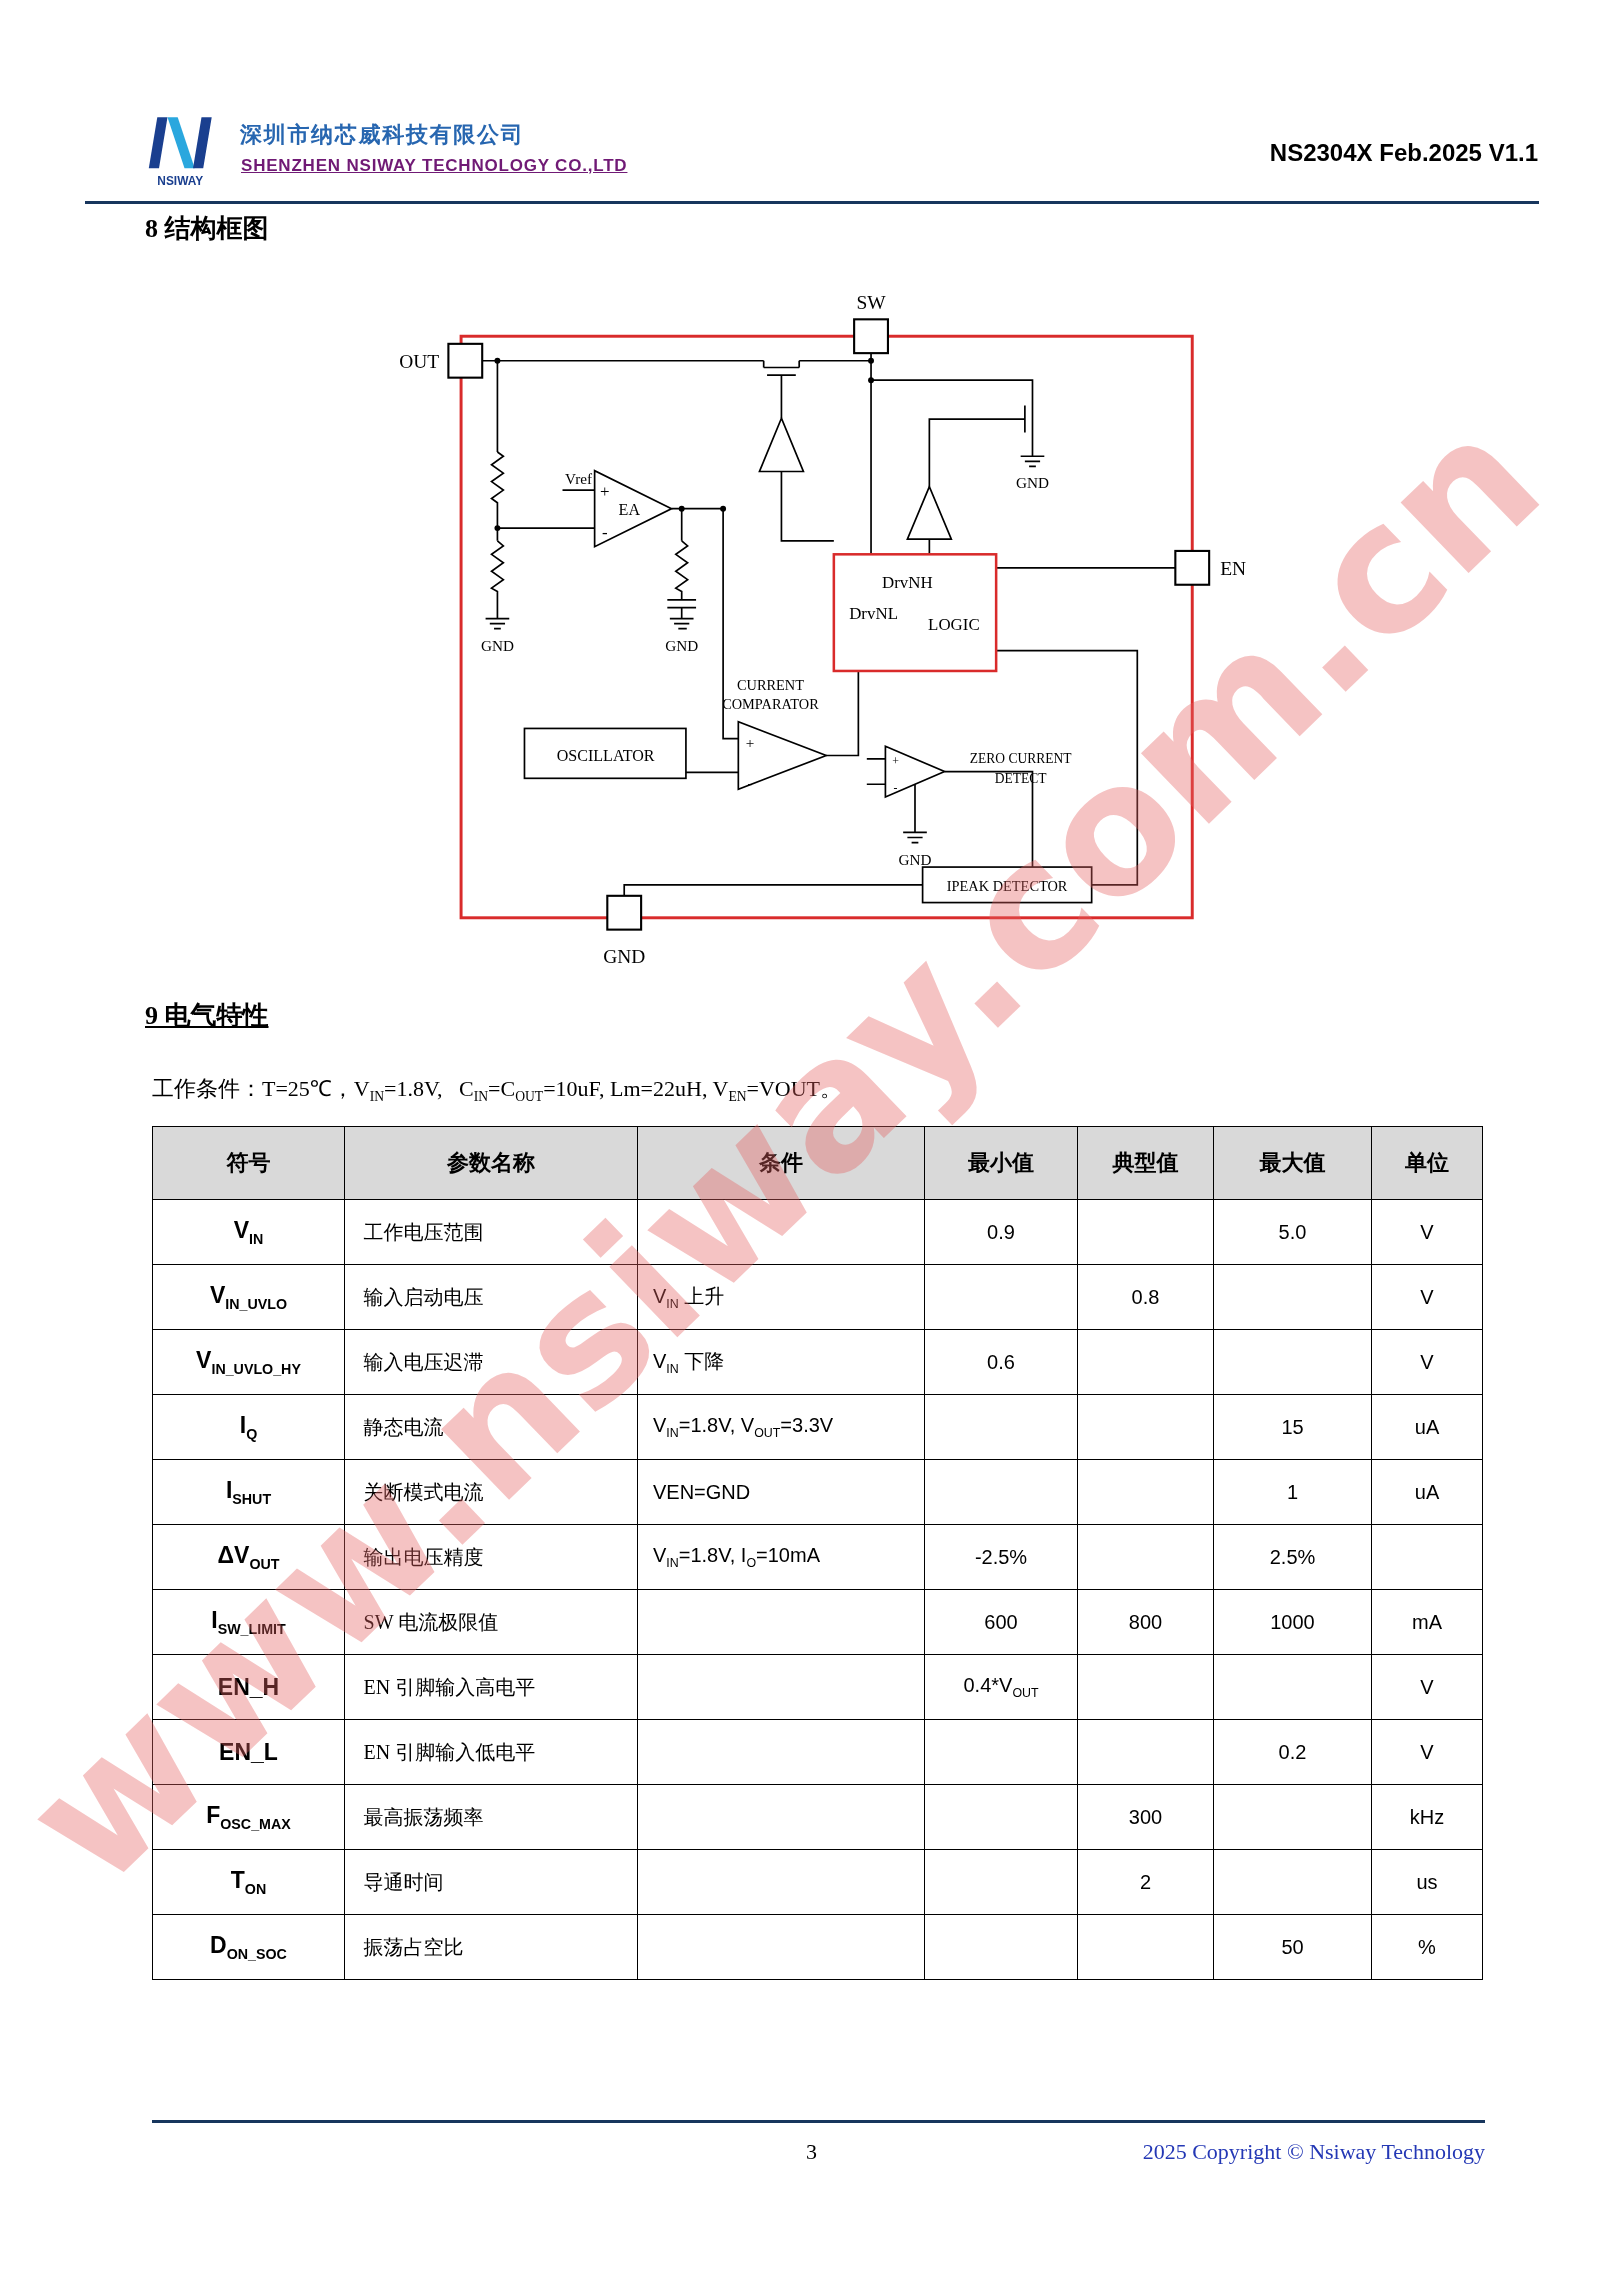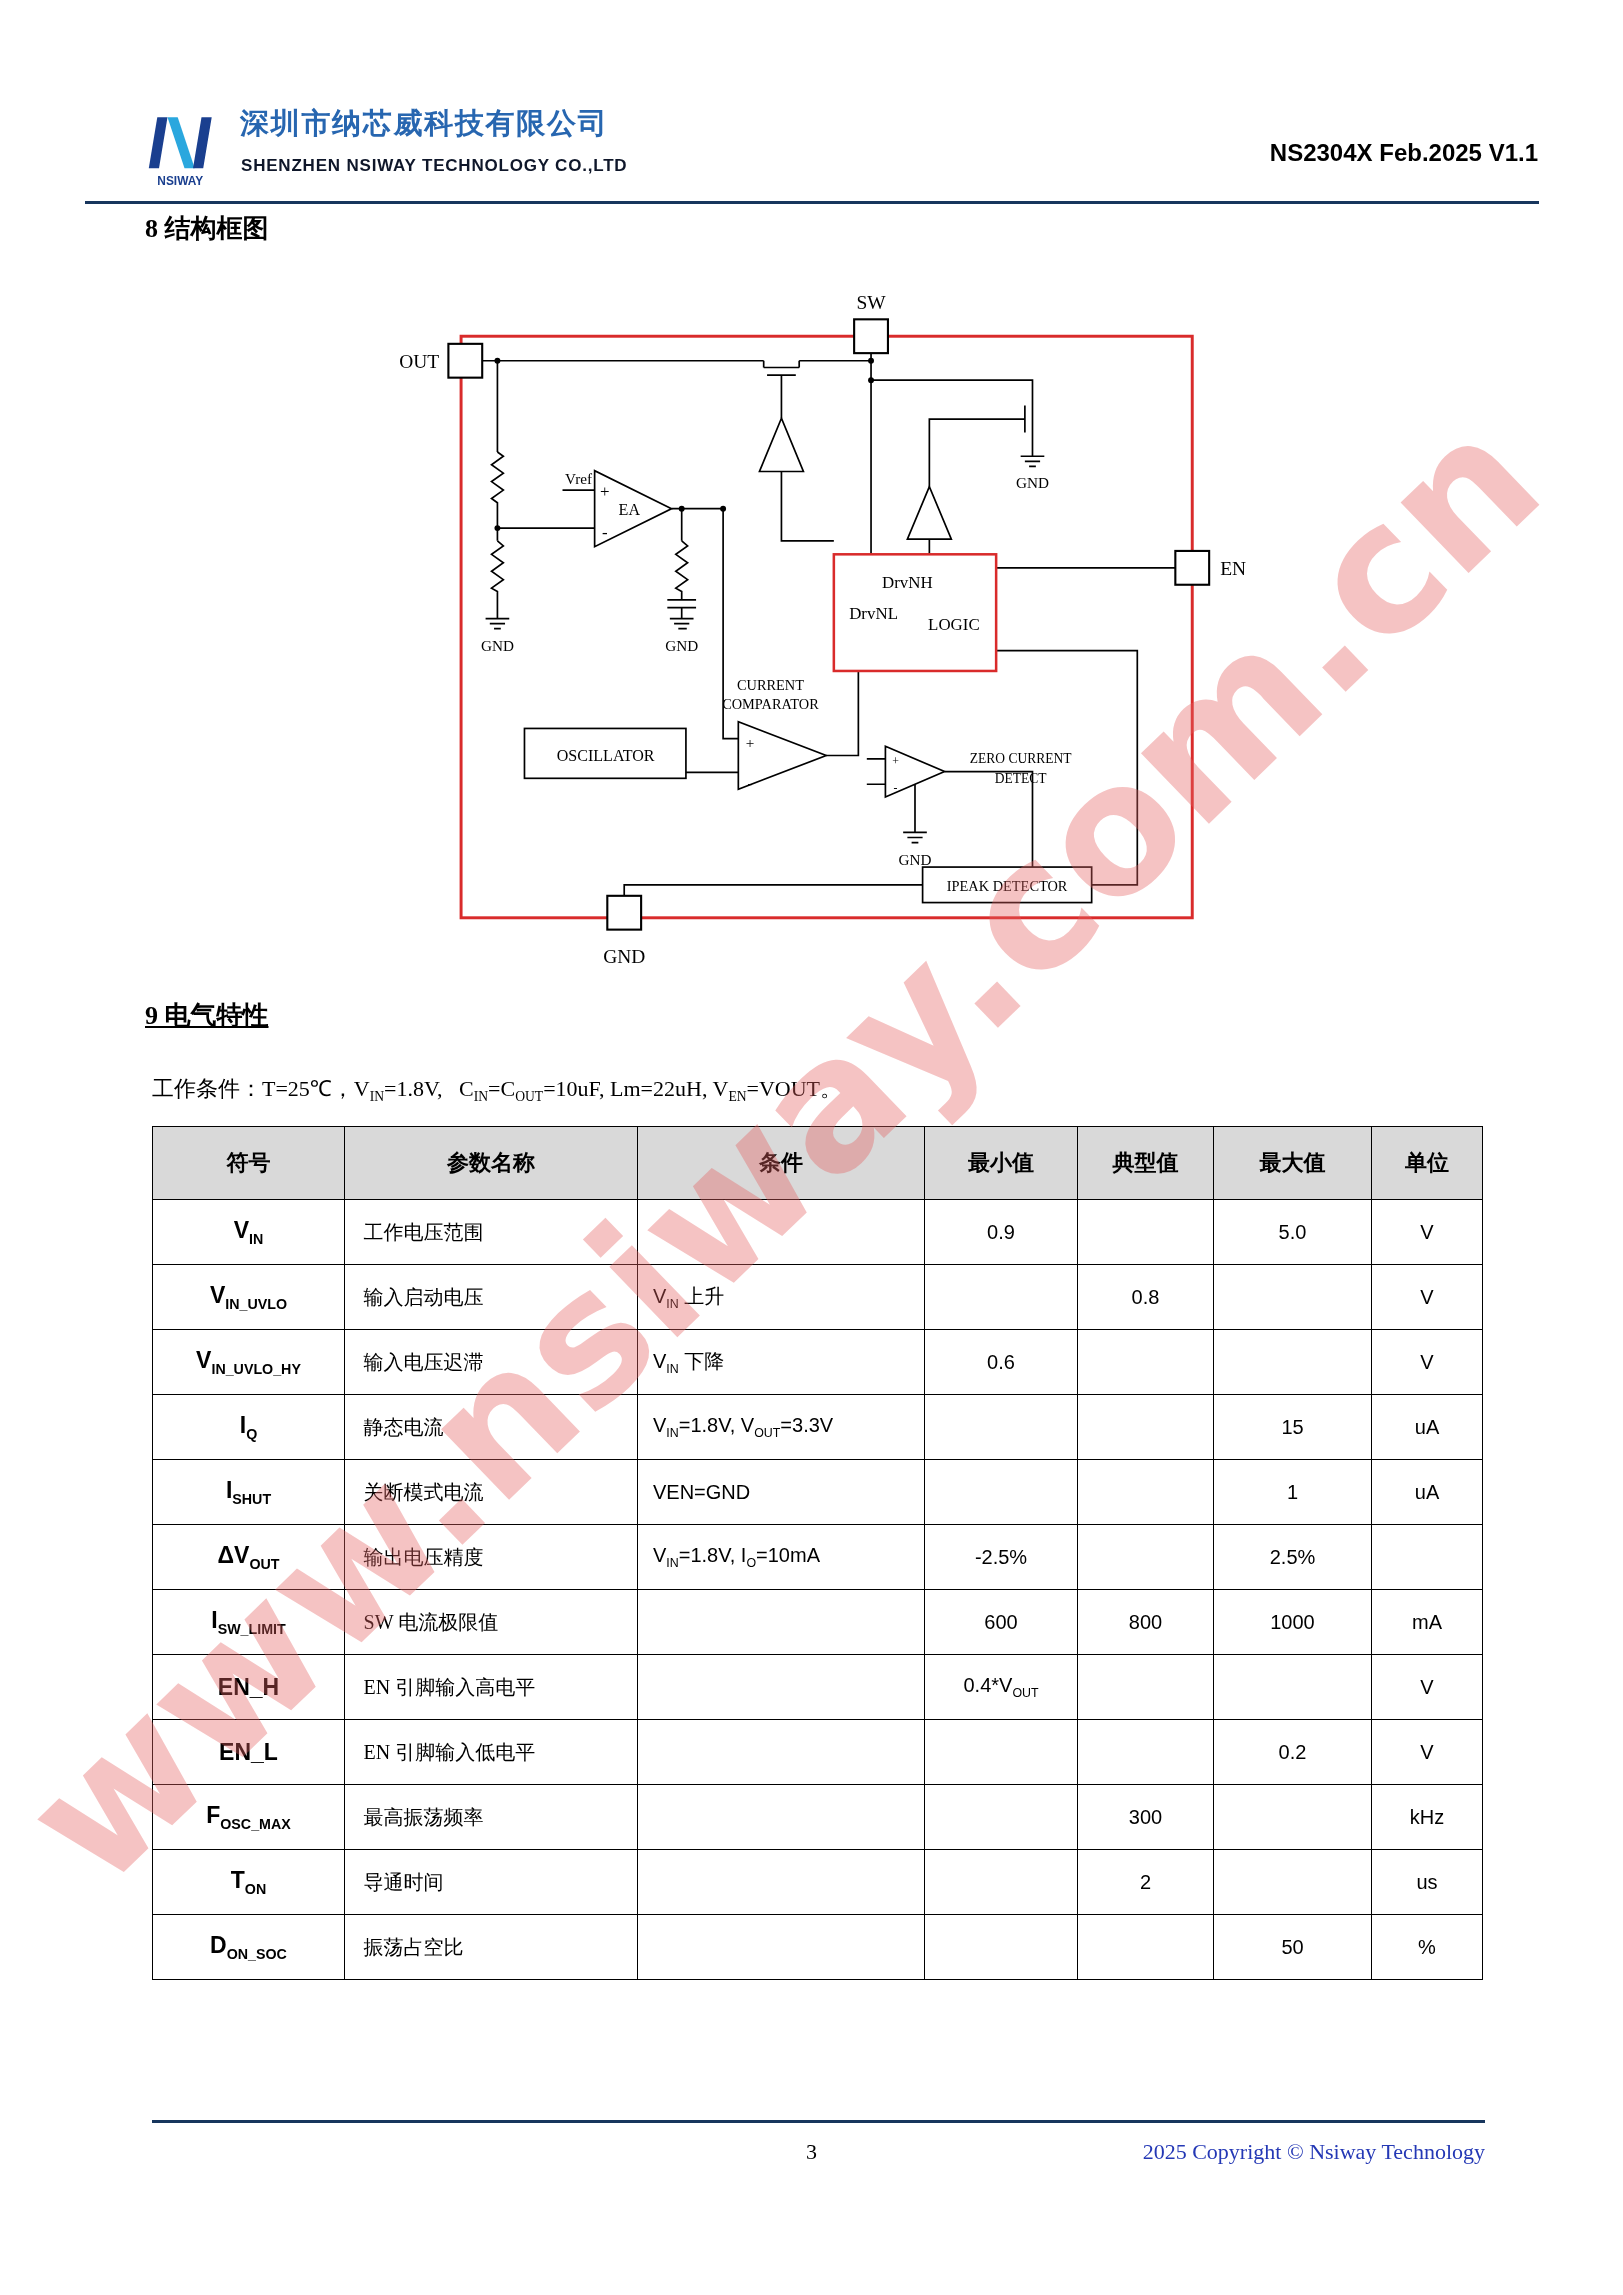--- a/index.html
+++ b/index.html
@@ -11,28 +11,29 @@
     margin: 0 auto;
     background: #ffffff;
     overflow: hidden;
     font-family: "Liberation Sans", sans-serif;
     color: #000;
   }
 
   
   .logo { position:absolute; left:142px; top:107px; width:85px; height:85px; }
   .company-cn {
-    position:absolute; left:240px; top:104px;
-    font-size:29px; font-weight:bold; letter-spacing:1.7px;
+    position:absolute; left:240px; top:120px;
+    font-size:22px; font-weight:bold; letter-spacing:1.7px;
     color:#2766b0; font-family:"Liberation Sans", sans-serif;
   }
   .company-en {
     position:absolute; left:241px; top:156px;
     font-size:17px; font-weight:bold; letter-spacing:0.8px;
-    color:#0f172a;
+    color:#701a75;
+    text-decoration:underline;
   }
   .doc-ref {
     position:absolute; right:85px; top:139px;
     font-size:24px; font-weight:bold; color:#000000;
   }
   .header-rule {
     position:absolute; left:85px; top:201px; width:1454px; height:3.4px;
     background:#17365d;
   }
 

